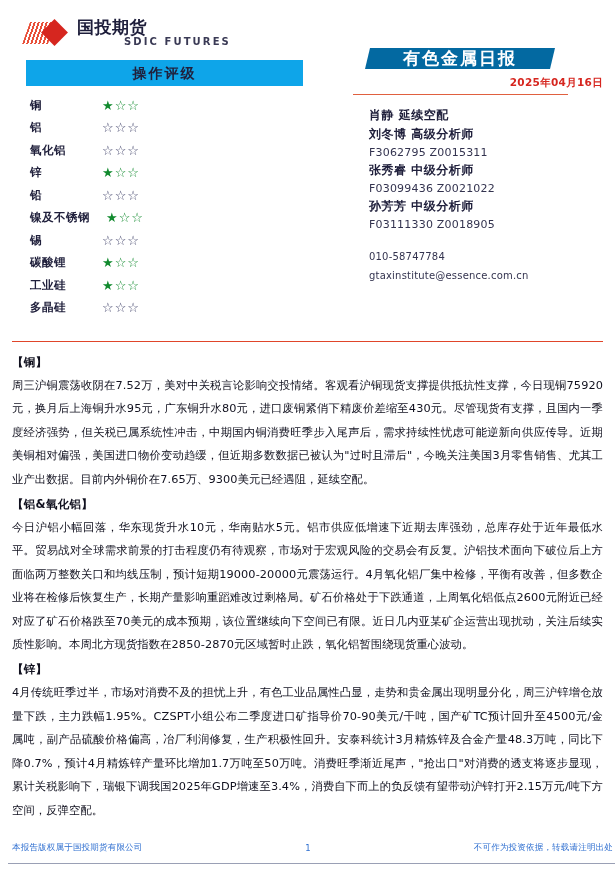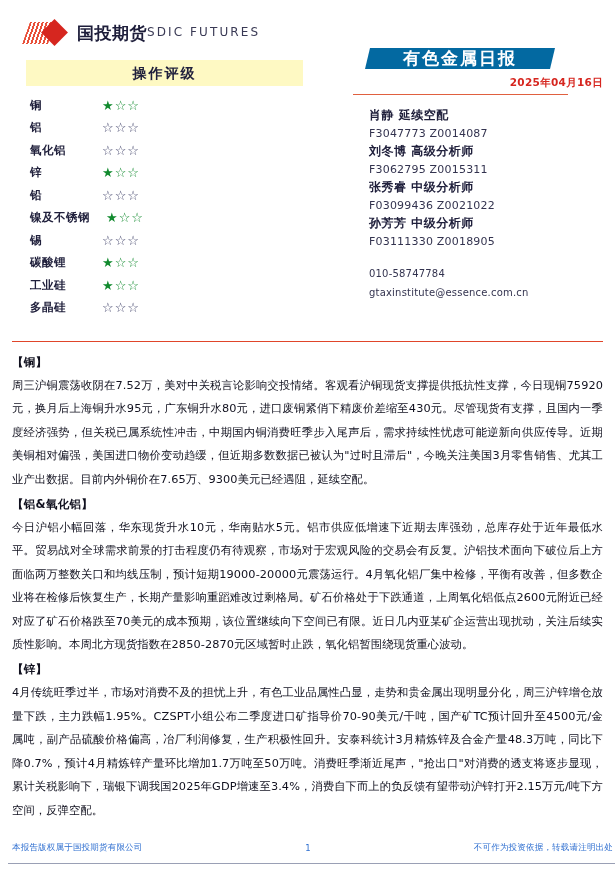--- a/index.html
+++ b/index.html
@@ -68,43 +68,44 @@
     position: absolute;
     left: 19px;
     top: 3px;
     width: 19px;
     height: 19px;
     background: #d6261f;
     transform: rotate(45deg);
   }
   .logo-text {
     display: flex;
-    flex-direction: row;
+    flex-direction: column;
     justify-content: center;
     line-height: 1;
   }
   .logo-cn {
     font-family: "DejaVu Sans", sans-serif;
     font-size: 17px;
     font-weight: bold;
     color: #1d1d3a;
     letter-spacing: 0.5px;
   }
   .logo-en {
-    font-size: 12px;
-    font-weight: normal;
+    font-size: 10px;
+    font-weight: bold;
     color: #3a3a55;
     letter-spacing: 2.1px;
     margin-top: 1px;
+    margin-left: 47px;
   }
 
   
   .ratings-title {
     margin: 10px 14px 0 14px;
-    background: #fef9c3;
+    background: #0ea5e9;
     height: 26px;
     line-height: 26px;
     text-align: center;
     font-size: 14px;
     font-weight: bold;
     color: #20203c;
     letter-spacing: 2px;
   }
   .ratings-list {
     margin: 8px 0 0 18px;
@@ -380,21 +381,20 @@
     <div class="header-right">
 
       <div class="banner-wrap">
         <div class="banner">有色金属日报</div>
       </div>
       <div class="banner-date">2025年04月16日</div>
       <div class="banner-rule"></div>
 
       <div class="analysts" id="analysts-list">
           <div class="analyst-name">肖静  延续空配</div>
-          <div class="analyst-code">F3047773  Z0014087</div>
           <div class="analyst-name">刘冬博  高级分析师</div>
           <div class="analyst-code">F3062795  Z0015311</div>
           <div class="analyst-name">张秀睿  中级分析师</div>
           <div class="analyst-code">F03099436  Z0021022</div>
           <div class="analyst-name">孙芳芳  中级分析师</div>
           <div class="analyst-code">F03111330  Z0018905</div>
         </div>
 
       <div class="contact-block">
         <div class="contact-line">010-58747784</div>

